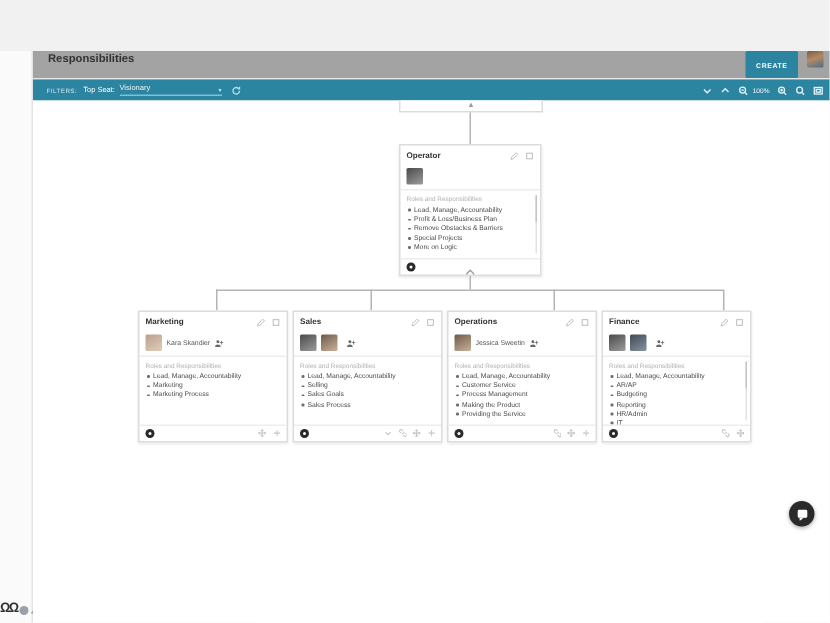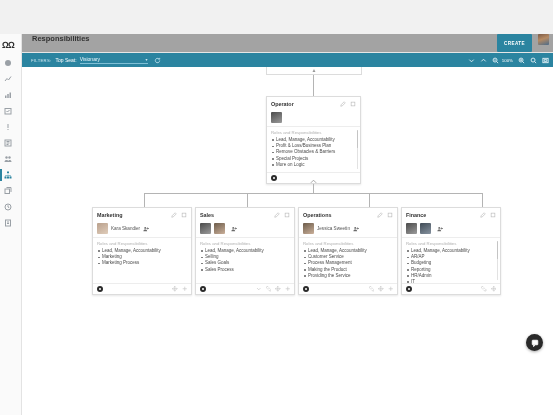--- a/index.html
+++ b/index.html
@@ -1,21 +1,21 @@
 <!DOCTYPE html>
 <html><head>
 <meta charset="utf-8">
 <style>
   html,body{margin:0;padding:0;background:#ffffff;}
   body{width:553px;height:415px;overflow:hidden;font-family:"Liberation Sans",sans-serif;}
   .app{position:relative;width:553px;height:415px;background:#f1f1f1;}
 
   
   .rail{position:absolute;left:0;top:34px;width:22px;bottom:0;background:#fafafa;border-right:1px solid #e3e3e3;
-        display:flex;flex-direction:column;align-items:flex-start;padding-top:4px;box-sizing:border-box;}
+        display:flex;flex-direction:row;align-items:flex-end;padding-top:4px;box-sizing:border-box;}
   .rail-logo{width:16px;height:14px;display:flex;align-items:center;justify-content:center;
         font-size:9px;color:#2e2e2e;font-weight:bold;letter-spacing:-1px;margin-bottom:3px;}
   .rail-ico{width:16px;height:14px;margin:1px 0;display:flex;align-items:center;justify-content:center;
         color:#9aa0a6;}
   .rail-ico svg{width:8px;height:8px;display:block;}
   .rail-ico.active{color:#2b84a0;}
   .rail-ico.active::before{content:"";position:absolute;left:0;width:2px;height:12px;background:#2b84a0;}
 
   
   .hdr{position:absolute;left:22px;top:34px;right:0;height:19px;background:#a3a3a3;border-bottom:1px solid #e6e6e6;

